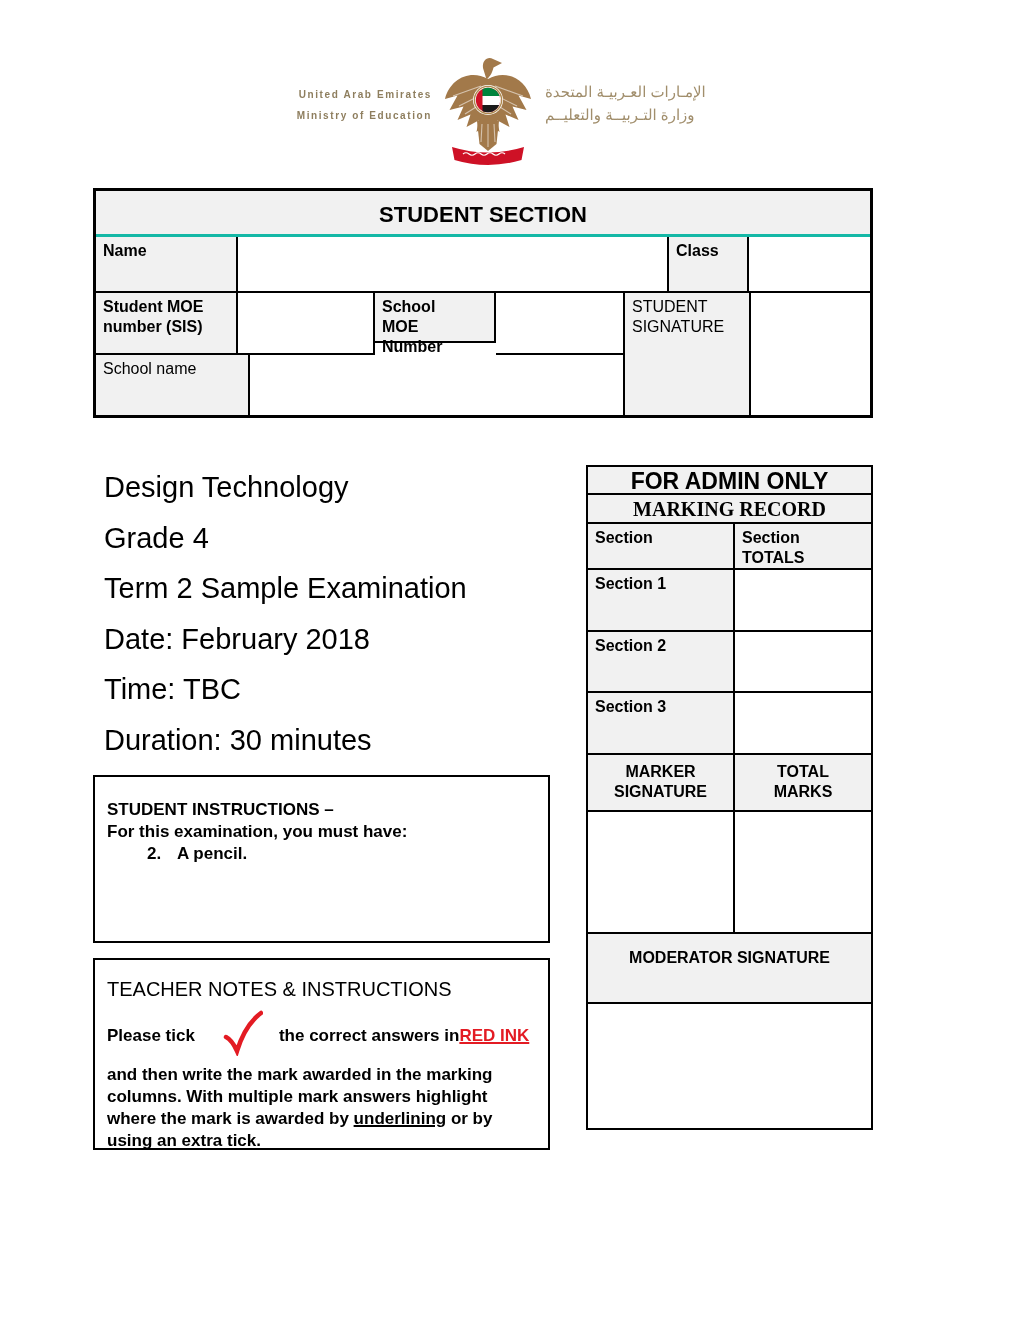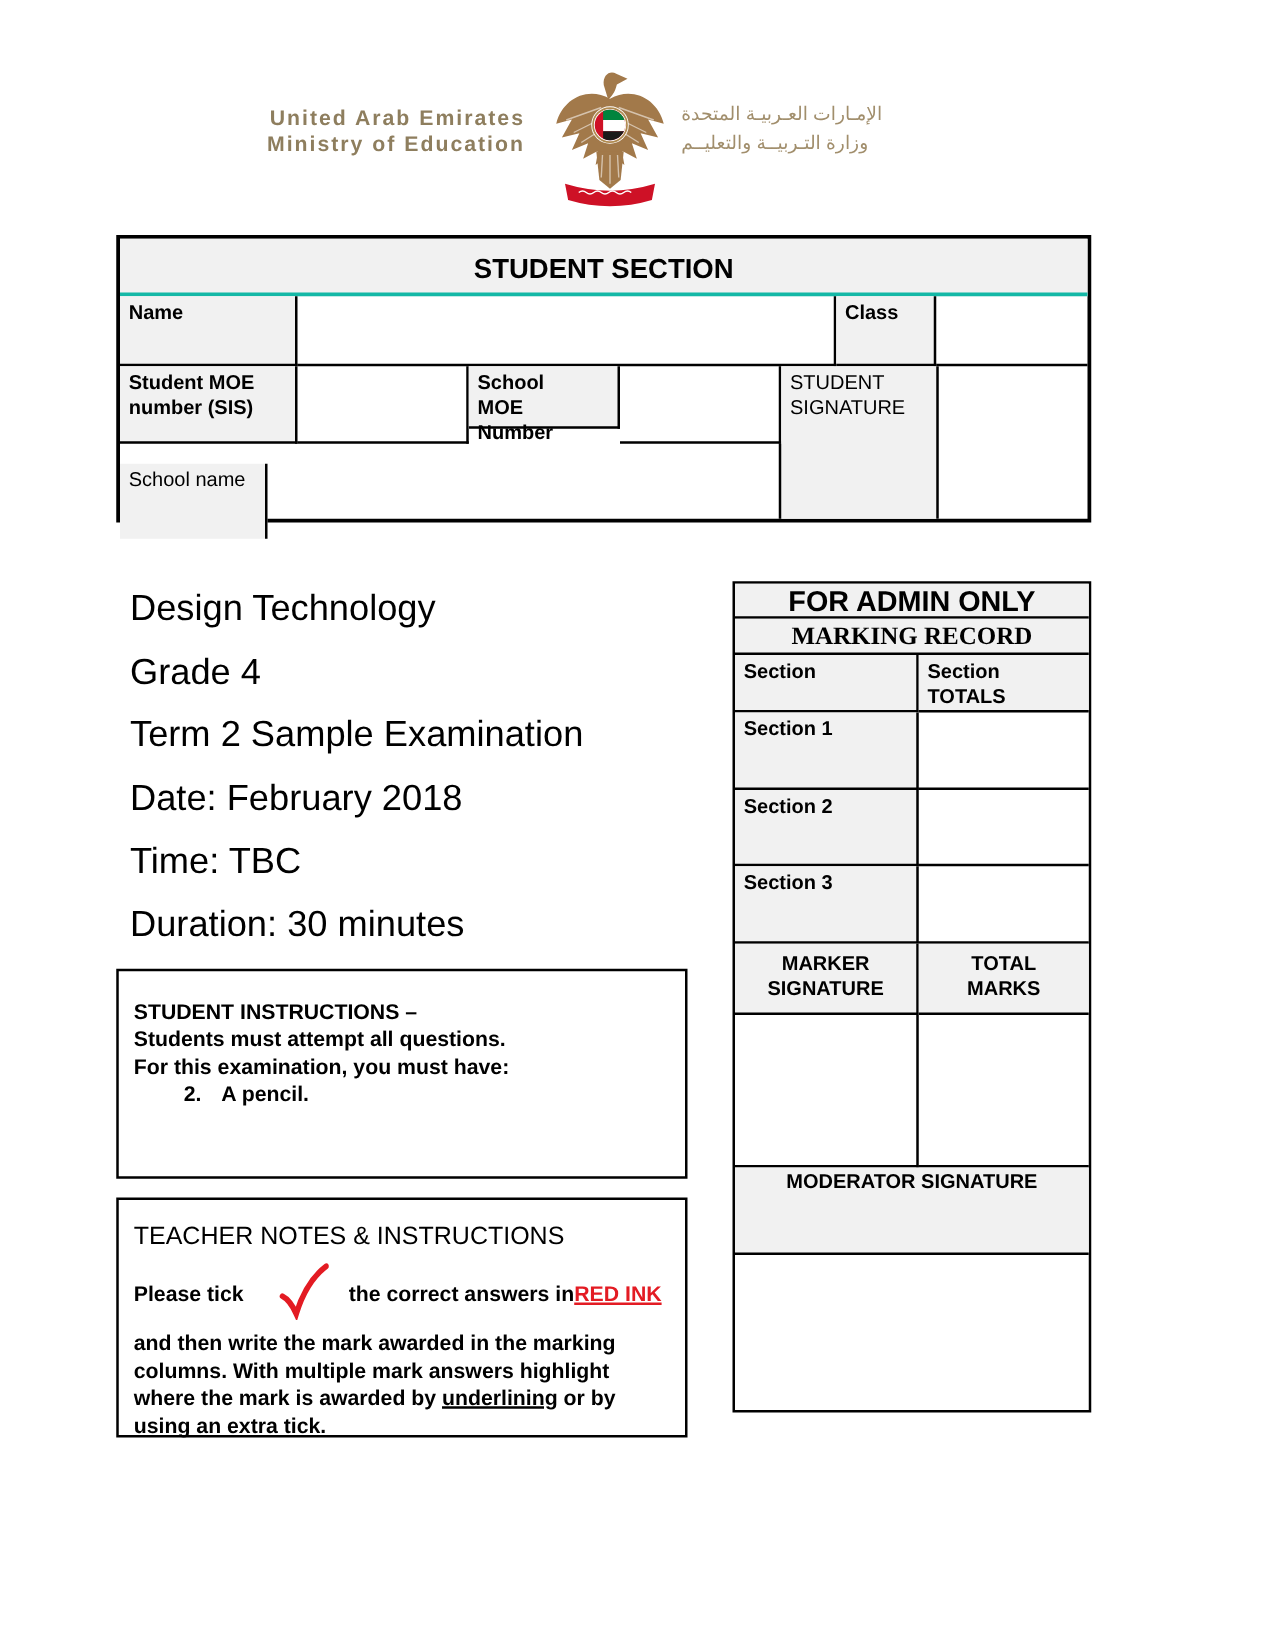--- a/index.html
+++ b/index.html
@@ -1,21 +1,21 @@
 <!DOCTYPE html>
 <html><head>
 <meta charset="utf-8">
 <style>
   * { margin:0; padding:0; box-sizing:border-box; }
   body { background:#ffffff; font-family:"Liberation Sans", sans-serif; }
   .page { position:relative; width:1020px; height:1320px; background:#fff; overflow:hidden; }
 
   
-  .hdr-en { position:absolute; left:100px; top:84px; width:320px; text-align:right;
-            color:#8e7e5e; font-size:17px; font-weight:bold; letter-spacing:1.6px; line-height:21px; }
+  .hdr-en { position:absolute; left:112px; top:84px; width:320px; text-align:right;
+            color:#8e7e5e; font-size:10px; font-weight:bold; letter-spacing:1.6px; line-height:21px; }
   .emblem { position:absolute; left:433px; top:54px; width:110px; height:112px; }
   .hdr-ar { position:absolute; left:545px; top:80px; width:220px;
             color:#a18e6c; font-size:15px; line-height:23px; }
 
   
   .tbl { position:absolute; background:#fff; }
   .cell { position:absolute; font-size:16px; color:#000; padding:4px 7px; line-height:20px; }
   .gray { background:#f1f1f1; }
   .br2 { border-right:2px solid #000; }
   .bb2 { border-bottom:2px solid #000;font-weight:bold; }
@@ -110,21 +110,21 @@
 
     <div class="cell gray br2 bb2" style="left:0;top:102px;width:142px;height:62px;">Student MOE number (SIS)</div>
     <div class="cell br2 bb2" style="left:142px;top:102px;width:137px;height:62px;"></div>
     <div class="cell gray br2 bb2 preline" style="left:279px;top:102px;width:121px;height:50px;">School
 MOE
 Number</div>
     <div class="cell br2 bb2" style="left:400px;top:102px;width:129px;height:62px;"></div>
     <div class="cell gray br2" style="left:529px;top:102px;width:126px;height:122px;">STUDENT SIGNATURE</div>
     <div class="cell" style="left:655px;top:102px;width:119px;height:122px;"></div>
 
-    <div class="cell gray br2" style="left:0;top:180px;width:118px;height:60px;">School name</div>
+    <div class="cell gray br2" style="left:0;top:164px;width:154px;height:60px;">School name</div>
     <div class="cell br2" style="left:142px;top:164px;width:387px;height:60px;"></div>
   </div>
 
   <div class="exam-info">
     <div>Design Technology</div>
     <div>Grade 4</div>
     <div>Term 2 Sample Examination</div>
     <div>Date: February 2018</div>
     <div>Time: TBC</div>
     <div>Duration: 30 minutes</div>
@@ -147,27 +147,26 @@
     <div class="cell gray br2 bb2" style="left:0;top:226px;width:147px;height:62px;">Section 3</div>
     <div class="cell bb2" style="left:147px;top:226px;width:136px;height:62px;"></div>
 
     <div class="cell gray br2 bb2 ctr" style="left:0;top:288px;width:147px;height:57px;padding-top:7px;">MARKER SIGNATURE</div>
     <div class="cell gray bb2 ctr preline" style="left:147px;top:288px;width:136px;height:57px;padding-top:7px;">TOTAL
 MARKS</div>
 
     <div class="cell br2 bb2" style="left:0;top:345px;width:147px;height:122px;"></div>
     <div class="cell bb2" style="left:147px;top:345px;width:136px;height:122px;"></div>
 
-    <div class="cell gray bb2 ctr" style="left:0;top:467px;width:283px;height:70px;padding-top:2px;">MODERATOR SIGNATURE</div>
+    <div class="cell gray bb2 ctr" style="left:0;top:467px;width:283px;height:70px;padding-top:14px;">MODERATOR SIGNATURE</div>
     <div class="cell" style="left:0;top:537px;width:283px;height:124px;"></div>
   </div>
 
   <div class="box si-box">
     <div>STUDENT INSTRUCTIONS –</div>
-    <div><span>Students must attempt </span><span style="font-weight:900">all</span><span> questions.</span></div>
     <div>For this examination, you must have:</div>
     <ol>
       <li class="si-item"><span class="si-num">2.</span><span>A pencil.</span></li>
     </ol>
   </div>
 
   <div class="box tn-box">
     <div class="tn-title">TEACHER NOTES &amp; INSTRUCTIONS</div>
     <div class="tick-row">
       <span>Please tick</span>

